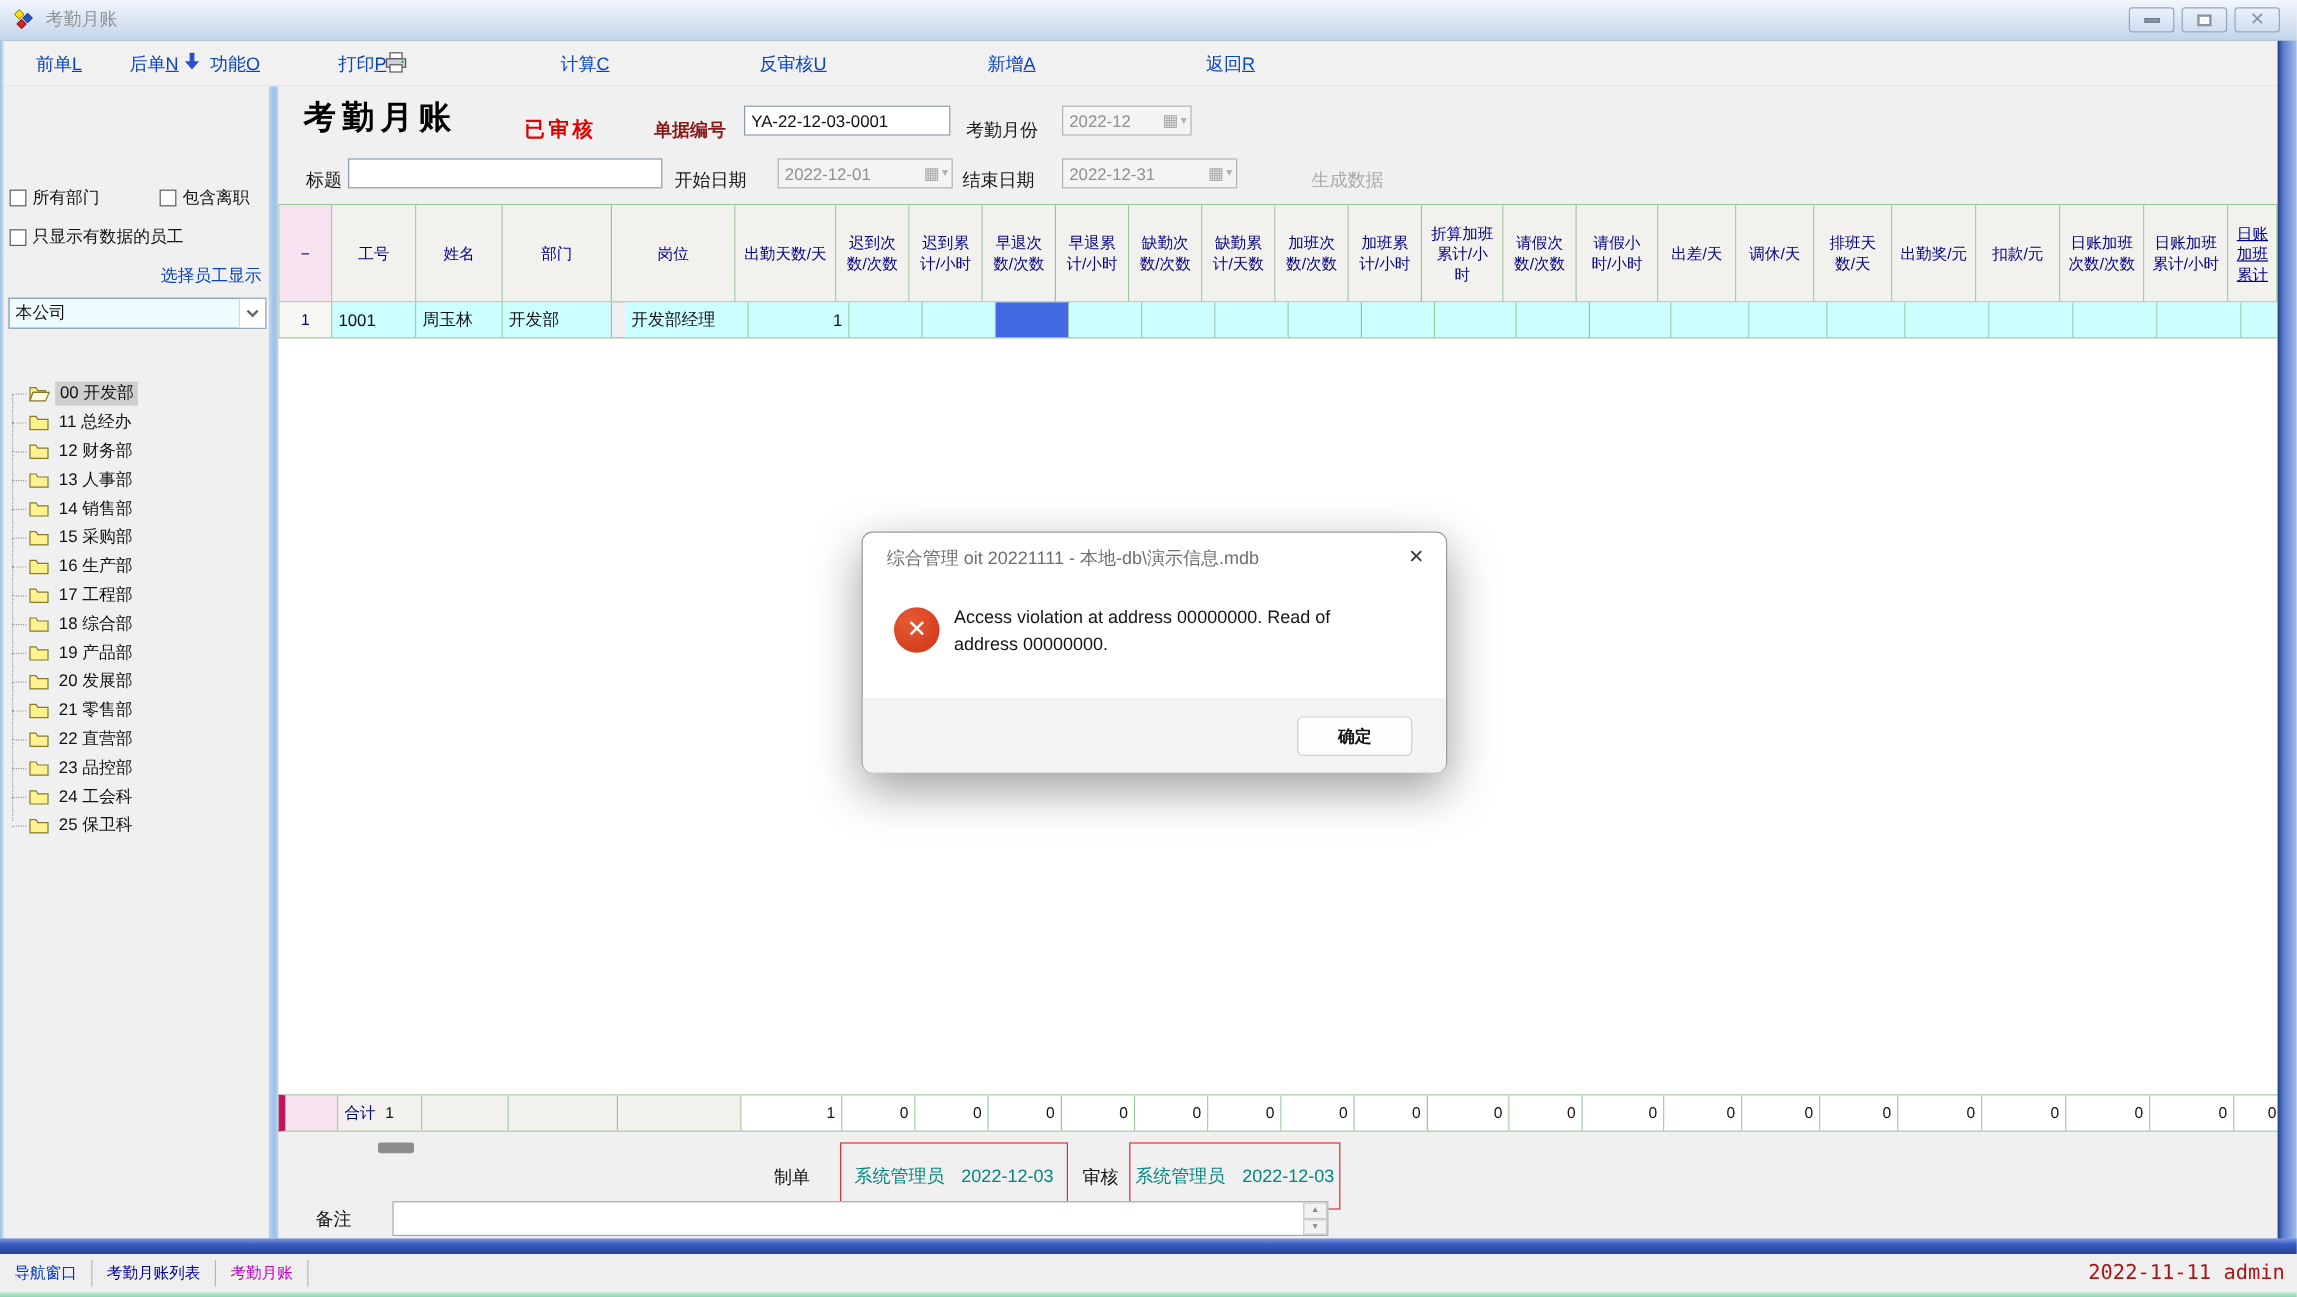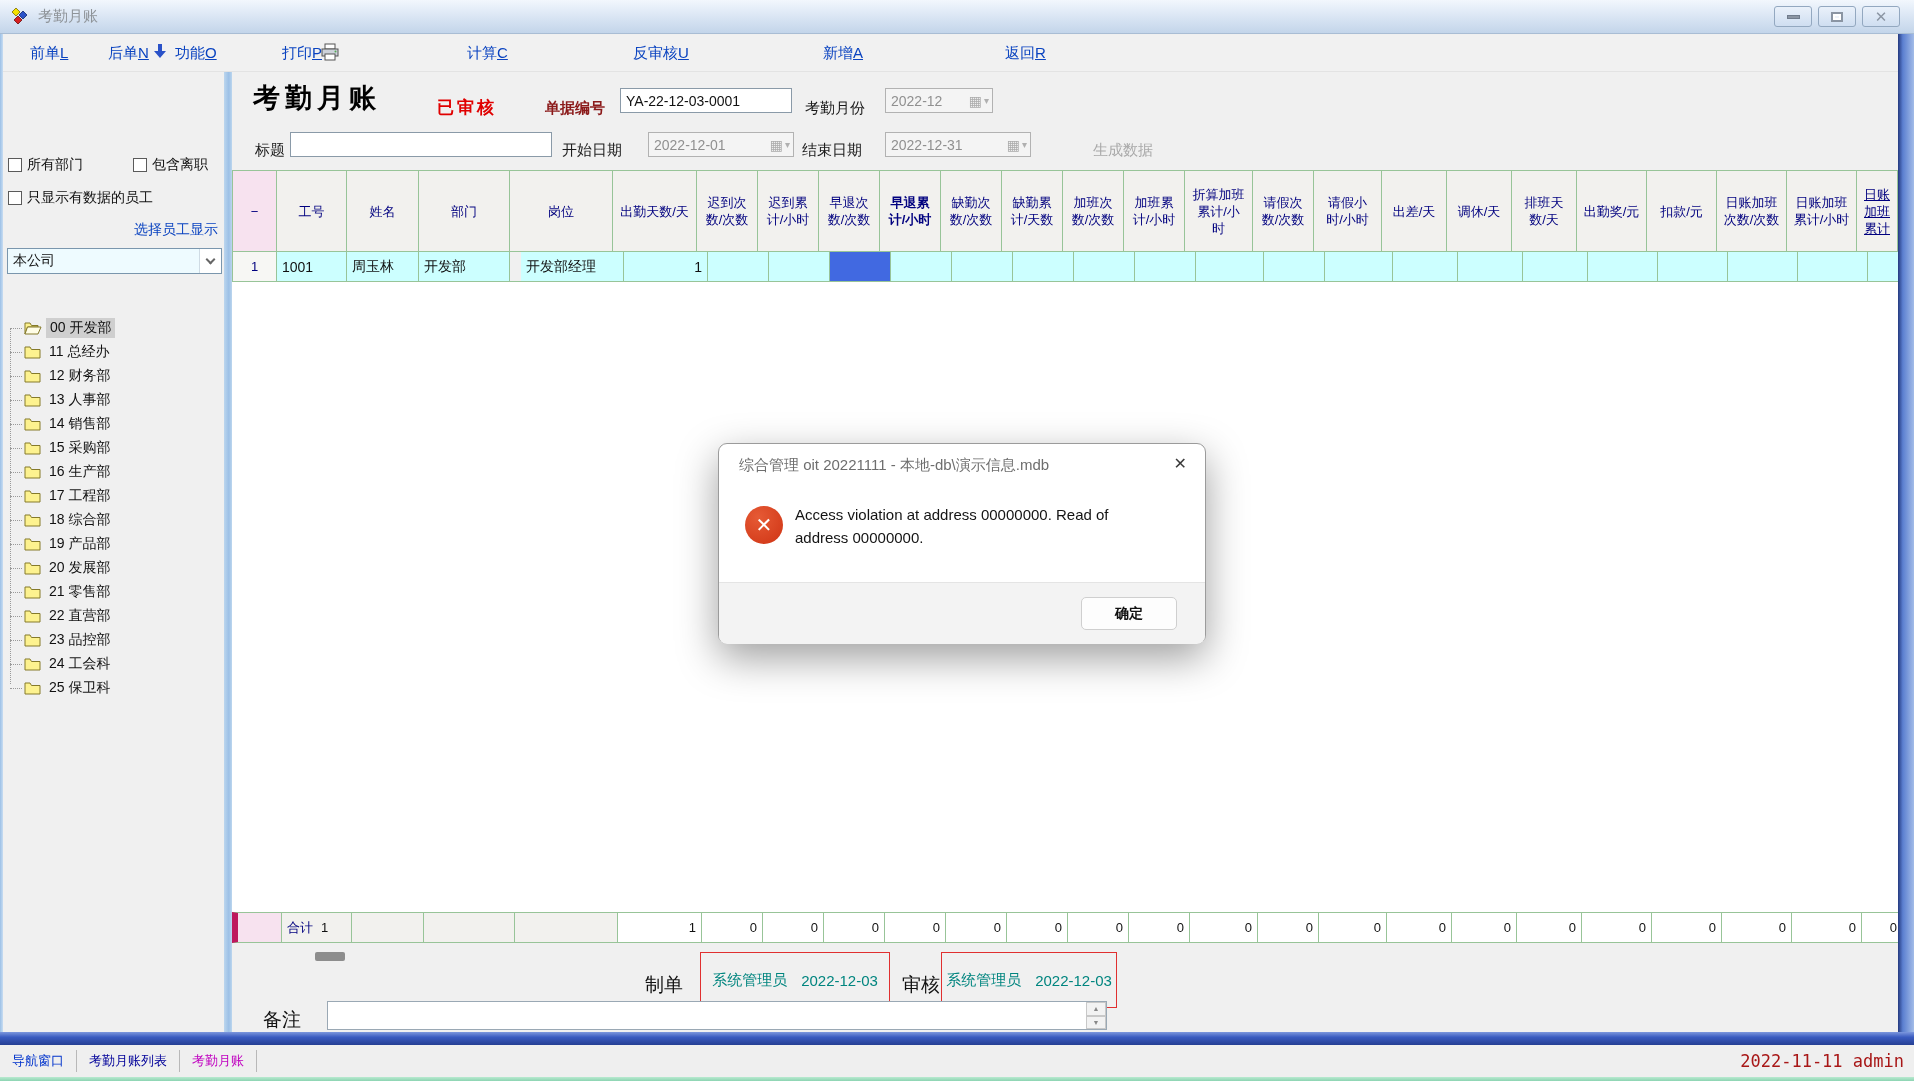--- a/index.html
+++ b/index.html
@@ -72,21 +72,21 @@
   .trow .dc.selcell { background:#4169e1; }
   .tfoot { position:absolute; left:0; top:742px; display:flex; border-top:1px solid #98c498; border-bottom:1px solid #98c498; border-left:6px solid #be185d; }
   .tfoot .fc { height:29px; border-right:1px solid #98c498; font-size:13px; display:flex; align-items:center; padding:0 5px; overflow:hidden; white-space:nowrap; background:#f2f1ee; }
   .tfoot .fc.ind { background:#f7e2ef; }
   .tfoot .fc.num { background:#fff; justify-content:flex-end; color:#111; }
   .tfoot .sumlbl { color:#00007f; margin-right:8px; }
   .tfoot .sumval { color:#111; }
 
   
   .grip { position:absolute; left:315px; top:952px; width:30px; height:9px; background:#8d8d8d; border-radius:2px; }
-  .flabel { position:absolute; font-size:19px; color:#111; white-space:nowrap; }
+  .flabel { position:absolute; font-size:15px; color:#111; white-space:nowrap; }
   .redbox { position:absolute; border:1px solid #e03030; display:flex; align-items:center; justify-content:center; gap:14px; font-size:15px; color:#00857f; white-space:nowrap; }
   .remark-input { position:absolute; left:327px; top:1001px; width:780px; height:29px; background:#fff; border:1px solid #9aa8b4; font-size:14px; padding:0 24px 0 6px; }
   .spinner { position:absolute; left:1086px; top:1002px; width:20px; height:27px; display:flex; flex-direction:column; }
   .spinbtn { flex:1; background:#f2f2f2; border:1px solid #c8c8c8; display:flex; align-items:center; justify-content:center; font-size:7px; color:#888; }
 
   
   .frame-right { position:absolute; left:1898px; top:34px; width:16px; height:1010px; background:linear-gradient(90deg,#24397f,#5b7fd0 30%,#a3bce8); }
   .frame-bottom { position:absolute; left:0; top:1032px; width:1914px; height:13px; background:linear-gradient(#7c97dd,#3a5bc0 40%,#253f93); }
   .statusbar { position:absolute; left:0; top:1045px; width:1914px; height:32px; background:#efefef; display:flex; align-items:center; }
   .sbtab { font-size:13px; padding:0 12px; cursor:pointer; white-space:nowrap; }
@@ -321,21 +321,21 @@
     <div class="thead" id="thead">
         <div class="hc ind" style="width: 44px;">−</div>
         <div class="hc" style="width: 70px;">工号</div>
         <div class="hc" style="width: 72px;">姓名</div>
         <div class="hc" style="width: 91px;">部门</div>
         <div class="hc" style="width: 103px;">岗位</div>
         <div class="hc" style="width: 84px;">出勤天数/天</div>
         <div class="hc" style="width: 61px;">迟到次数/次数</div>
         <div class="hc" style="width: 61px;">迟到累计/小时</div>
         <div class="hc" style="width: 61px;">早退次数/次数</div>
-        <div class="hc" style="width: 61px; font-weight: bold;">早退累计/小时</div>
+        <div class="hc" style="width: 61px;">早退累计/小时</div>
         <div class="hc" style="width: 61px;">缺勤次数/次数</div>
         <div class="hc" style="width: 61px;">缺勤累计/天数</div>
         <div class="hc" style="width: 61px;">加班次数/次数</div>
         <div class="hc" style="width: 61px;">加班累计/小时</div>
         <div class="hc" style="width: 68px;">折算加班累计/小时</div>
         <div class="hc" style="width: 61px;">请假次数/次数</div>
         <div class="hc" style="width: 68px;">请假小时/小时</div>
         <div class="hc" style="width: 65px;">出差/天</div>
         <div class="hc" style="width: 65px;">调休/天</div>
         <div class="hc" style="width: 65px;">排班天数/天</div>

